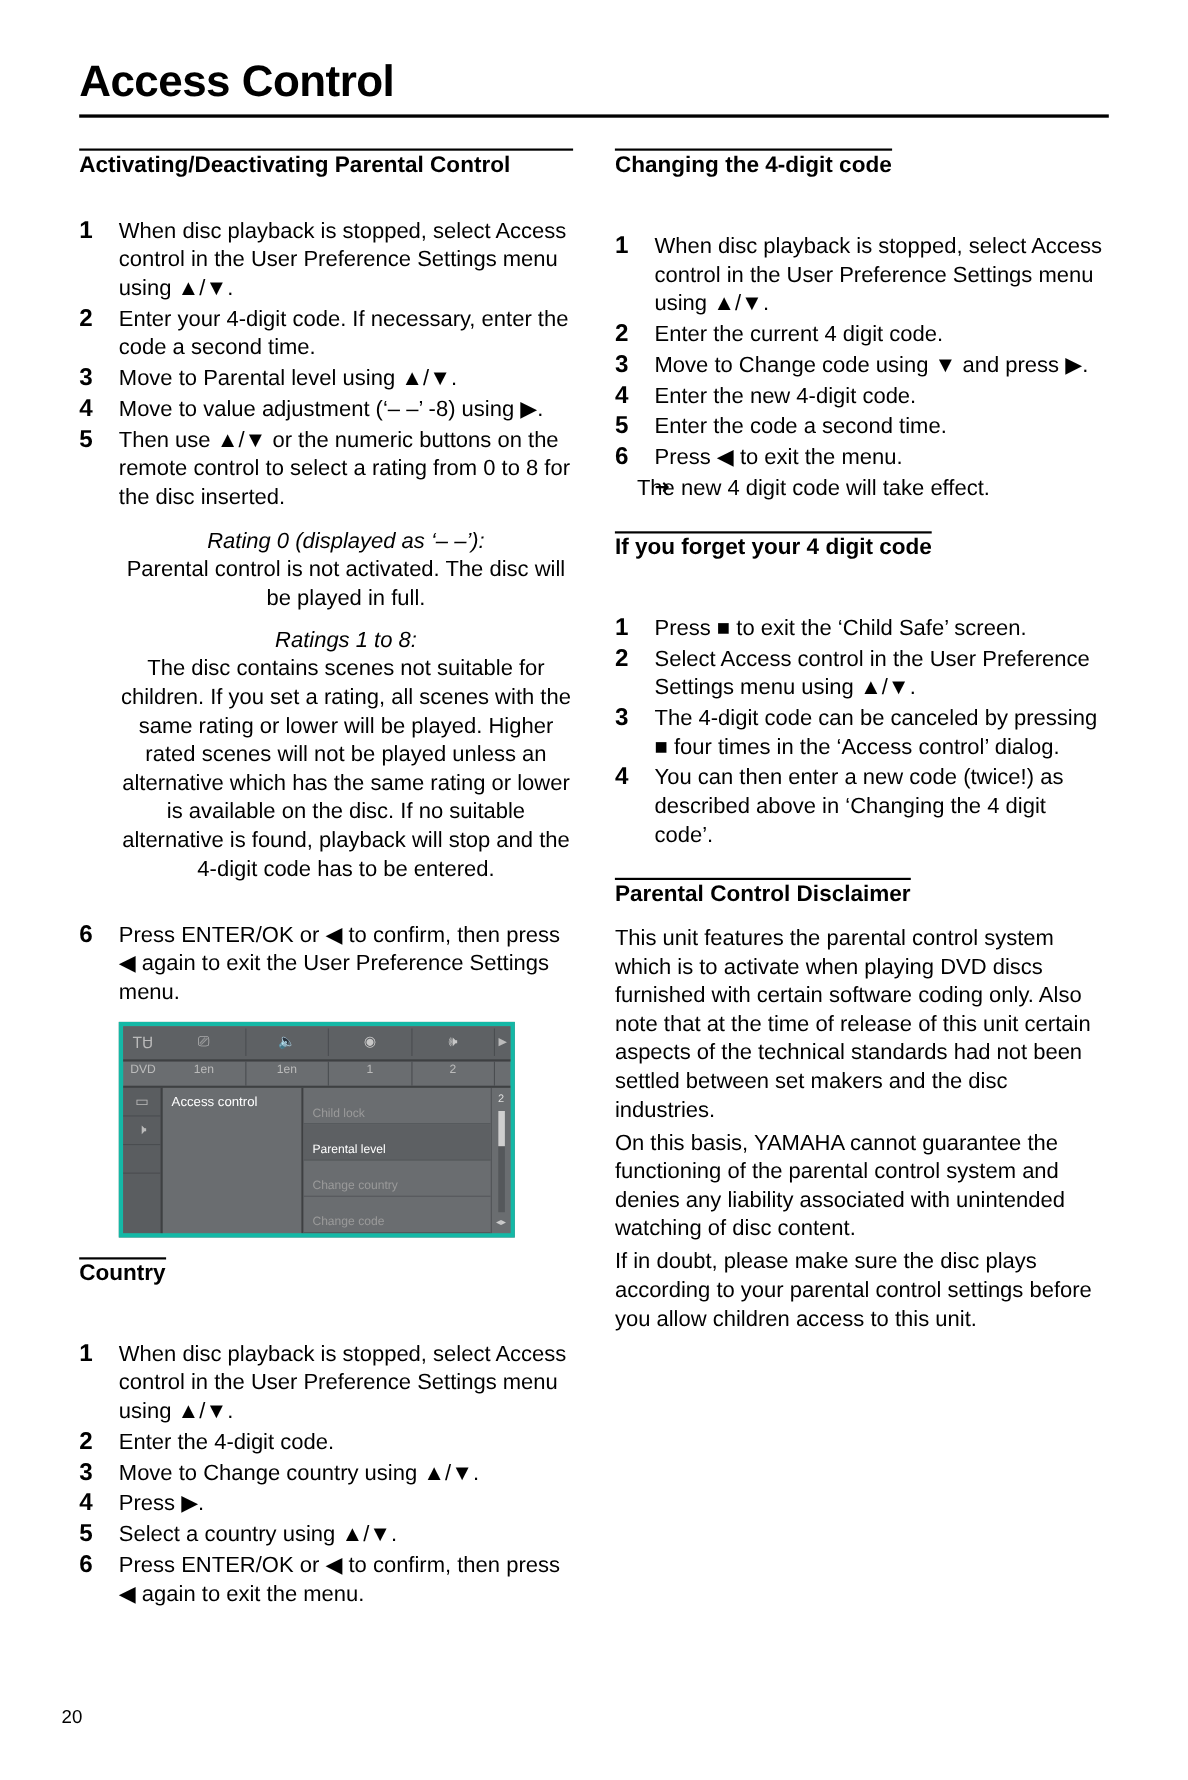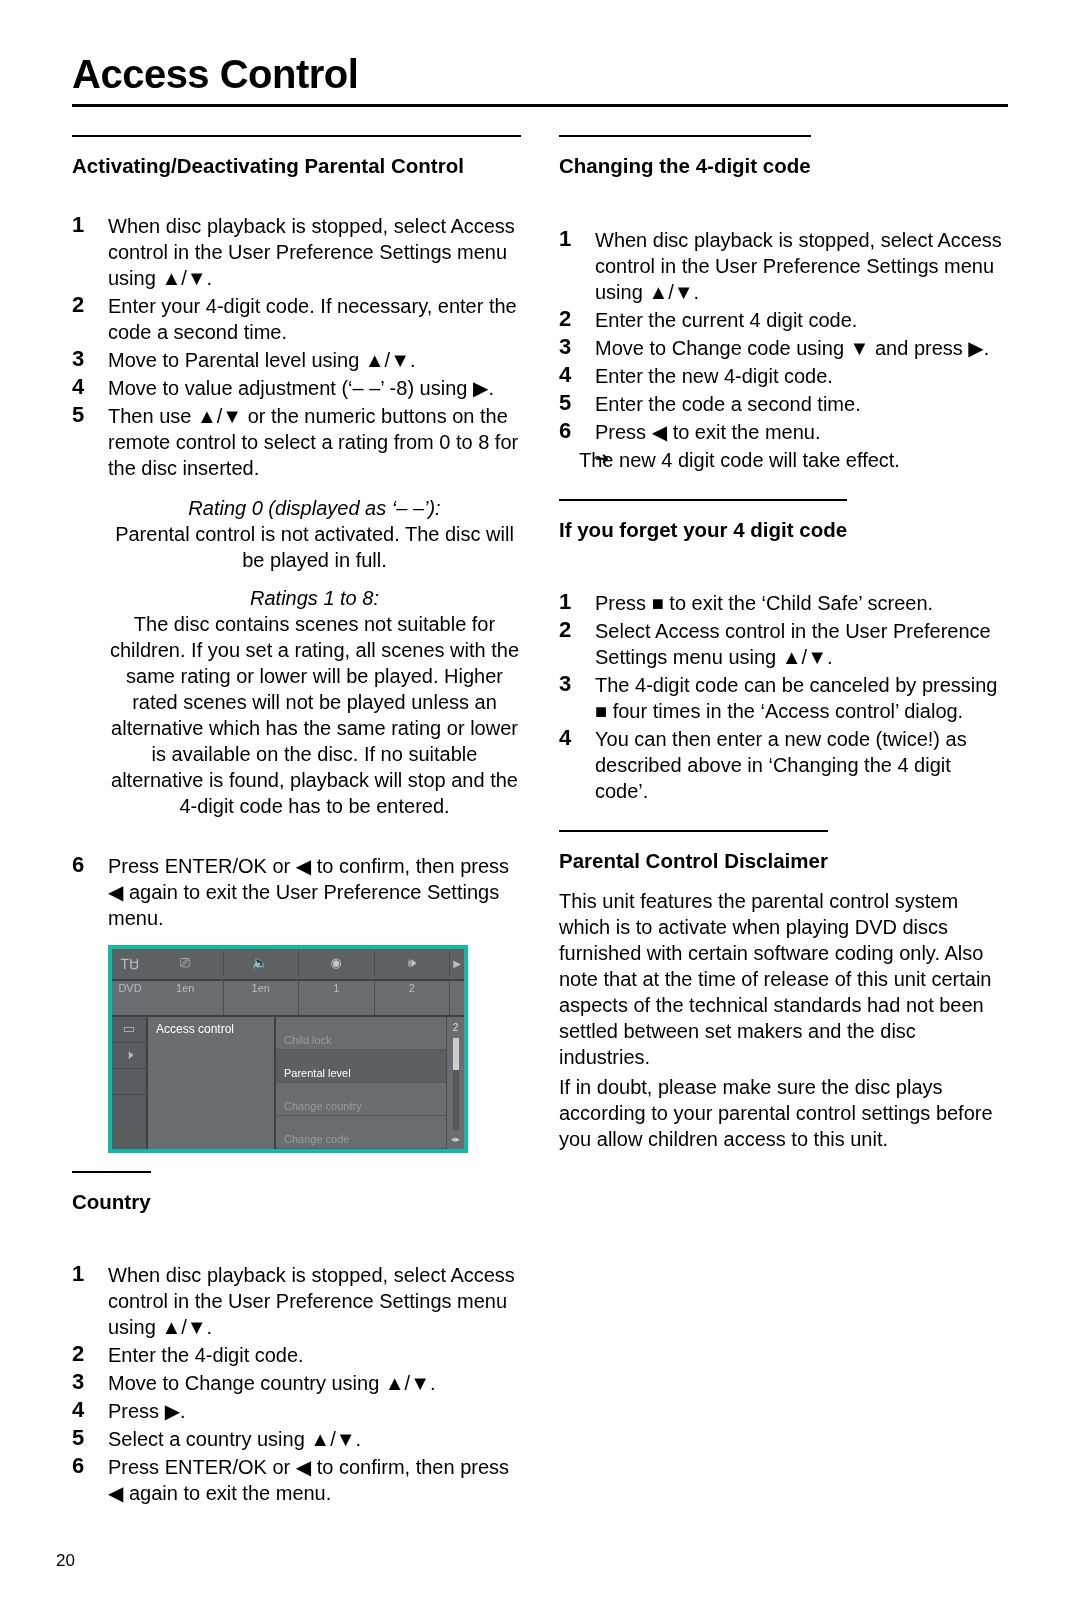--- a/index.html
+++ b/index.html
@@ -23,21 +23,21 @@
   }
   .columns {
     display: flex;
     gap: 38px;
   }
   .col { flex: 1; min-width: 0; }
   .section-hdr {
     font-weight: 700;
     font-size: 20.5px;
     border-top: 2px solid #000;
-    padding-top: 16px;
+    padding-top: 0;
     margin-bottom: 14px;
     display: inline-block;
     line-height: 1.25;
   }
   .section-hdr.wider { display:block; }
   ol.steps {
     list-style: none;
     counter-reset: step;
     margin-bottom: 14px;
     margin-top: 34px;
@@ -97,21 +97,21 @@
     height: 32px;
     align-items: center;
     background: #5e6164;
   }
   .fig-left-ico { width:36px; text-align:center; font-size:14px; color:#bbb;}
   .fig-tab { flex:1; text-align:center; padding:4px 0; font-size:12px; color:#c7c7c7; border-right:1px solid #4a4d50;}
   .fig-tab:last-child{border-right:none;}
   .fig-tab .ico { display:block; font-size:13px;}
   .fig-arrow { width:14px; text-align:center; font-size:10px; color:#bbb; padding:0 3px;}
   .fig-subrow {
-    display:flex; height:36px; font-size:11px; color:#bbb; border-bottom:2px solid #3e4042;
+    display:flex; height:24px; font-size:11px; color:#bbb; border-bottom:2px solid #3e4042;
   }
   .fig-sub-left{ width:36px; text-align:center; font-size:11px;}
   .fig-sub-cell { flex:1; text-align:center; border-right:1px solid #4a4d50;}
   .fig-sub-cell:last-child{border-right:none;}
   .fig-body {
     display:flex;
   }
   .fig-iconcol {
     width:36px;
     background:#5a5d60;
@@ -252,17 +252,18 @@
     <ol class="steps">
       <li><span>Press </span><span class="icon">■</span><span> to exit the ‘Child Safe’ screen.</span></li>
       <li><span>Select Access control in the User Preference Settings menu using </span><span class="icon">▲/▼</span><span>.</span></li>
       <li><span>The 4-digit code can be canceled by pressing </span><span class="icon">■</span><span> four times in the ‘Access control’ dialog.</span></li>
       <li>You can then enter a new code (twice!) as described above in ‘Changing the 4 digit code’.</li>
     </ol>
 
     <div style="height:12px"></div>
     <div class="section-hdr">Parental Control Disclaimer</div>
     <div class="body-txt">This unit features the parental control system which is to activate when playing DVD discs furnished with certain software coding only. Also note that at the time of release of this unit certain aspects of the technical standards had not been settled between set makers and the disc industries.</div>
+    <div class="body-txt">On this basis, YAMAHA cannot guarantee the functioning of the parental control system and denies any liability associated with unintended watching of disc content.</div>
     <div class="body-txt">If in doubt, please make sure the disc plays according to your parental control settings before you allow children access to this unit.</div>
   </div>
 </div>
 
 <div class="page-num">20</div>
 
 </body></html>

